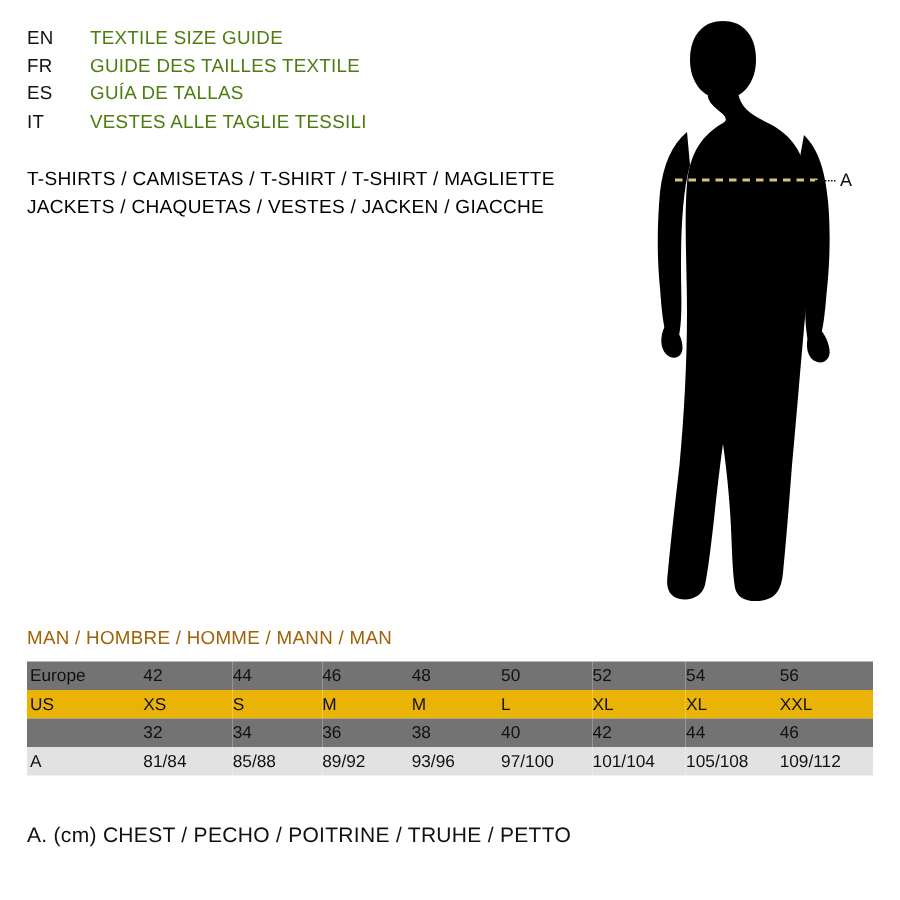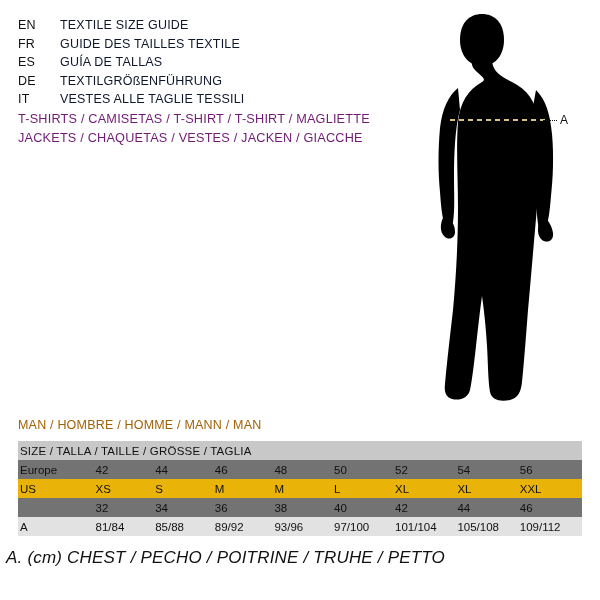--- a/index.html
+++ b/index.html
@@ -34,36 +34,36 @@
     font-size: 12.5px;
     line-height: 18.5px;
     letter-spacing: 0.2px;
   }
   .lang-code {
     width: 42px;
     flex: 0 0 42px;
     color: #111;
   }
   .lang-text {
-    color: #0f172a;
+    color: #4d7c0f;
     white-space: nowrap;
   }
 
   
   .cat-block {
     position: absolute;
     left: 18px;
     top: 110px;
     width: 400px;
   }
   .cat-line {
     font-size: 12.7px;
     line-height: 19px;
     letter-spacing: 0.2px;
-    color: #701a75;
+    color: #000000;
     white-space: nowrap;
   }
 
   
   .figure-wrap {
     position: absolute;
     left: 400px;
     top: 10px;
     width: 200px;
     height: 400px;
@@ -125,50 +125,45 @@
     padding-left: 2px !important;
   }
   .c-val {
     width: 68px;
     text-align: left;
   }
   .hdr-span { padding-left: 2px !important; }
 
   .foot-note {
     position: absolute;
-    left: 6px;
+    left: 18px;
     top: 548px;
-    font-size: 17px;
-    letter-spacing: 0.2px;
-    color: #111;
-    white-space: nowrap;
-    font-style: italic;
+    font-size: 14px;
+    letter-spacing: 0.2px;
+    color: #111;
+    white-space: nowrap;
   }
 </style>
 </head>
 <body>
 
 <div class="page">
 
   <div class="lang-block">
     <div class="lang-row">
       <span class="lang-code">EN</span>
       <span class="lang-text">TEXTILE SIZE GUIDE</span>
     </div>
     <div class="lang-row">
       <span class="lang-code">FR</span>
       <span class="lang-text">GUIDE DES TAILLES TEXTILE</span>
     </div>
     <div class="lang-row">
       <span class="lang-code">ES</span>
       <span class="lang-text">GUÍA DE TALLAS</span>
-    </div>
-    <div class="lang-row">
-      <span class="lang-code">DE</span>
-      <span class="lang-text">TEXTILGRÖßENFÜHRUNG</span>
     </div>
     <div class="lang-row">
       <span class="lang-code">IT</span>
       <span class="lang-text">VESTES ALLE TAGLIE TESSILI</span>
     </div>
   </div>
 
   <div class="cat-block">
     <div class="cat-line">T-SHIRTS / CAMISETAS / T-SHIRT / T-SHIRT / MAGLIETTE</div>
     <div class="cat-line">JACKETS / CHAQUETAS / VESTES / JACKEN / GIACCHE</div>
@@ -212,23 +207,20 @@
       <line x1="50" y1="110" x2="145" y2="110" stroke="#d9c27a" stroke-width="2" stroke-dasharray="5 4"></line>
     </svg>
     <div class="dash-lead"></div>
     <div class="measure-label">A</div>
   </div>
 
   <div class="man-title">MAN / HOMBRE / HOMME / MANN / MAN</div>
 
   <table class="size-table">
     <tbody>
-      <tr class="row-header">
-        <td class="hdr-span" colspan="9">SIZE / TALLA / TAILLE / GRÖSSE / TAGLIA</td>
-      </tr>
       <tr class="row-shade">
         <td class="c-label">Europe</td>
         <td class="c-val">42</td>
         <td class="c-val">44</td>
         <td class="c-val">46</td>
         <td class="c-val">48</td>
         <td class="c-val">50</td>
         <td class="c-val">52</td>
         <td class="c-val">54</td>
         <td class="c-val">56</td>

